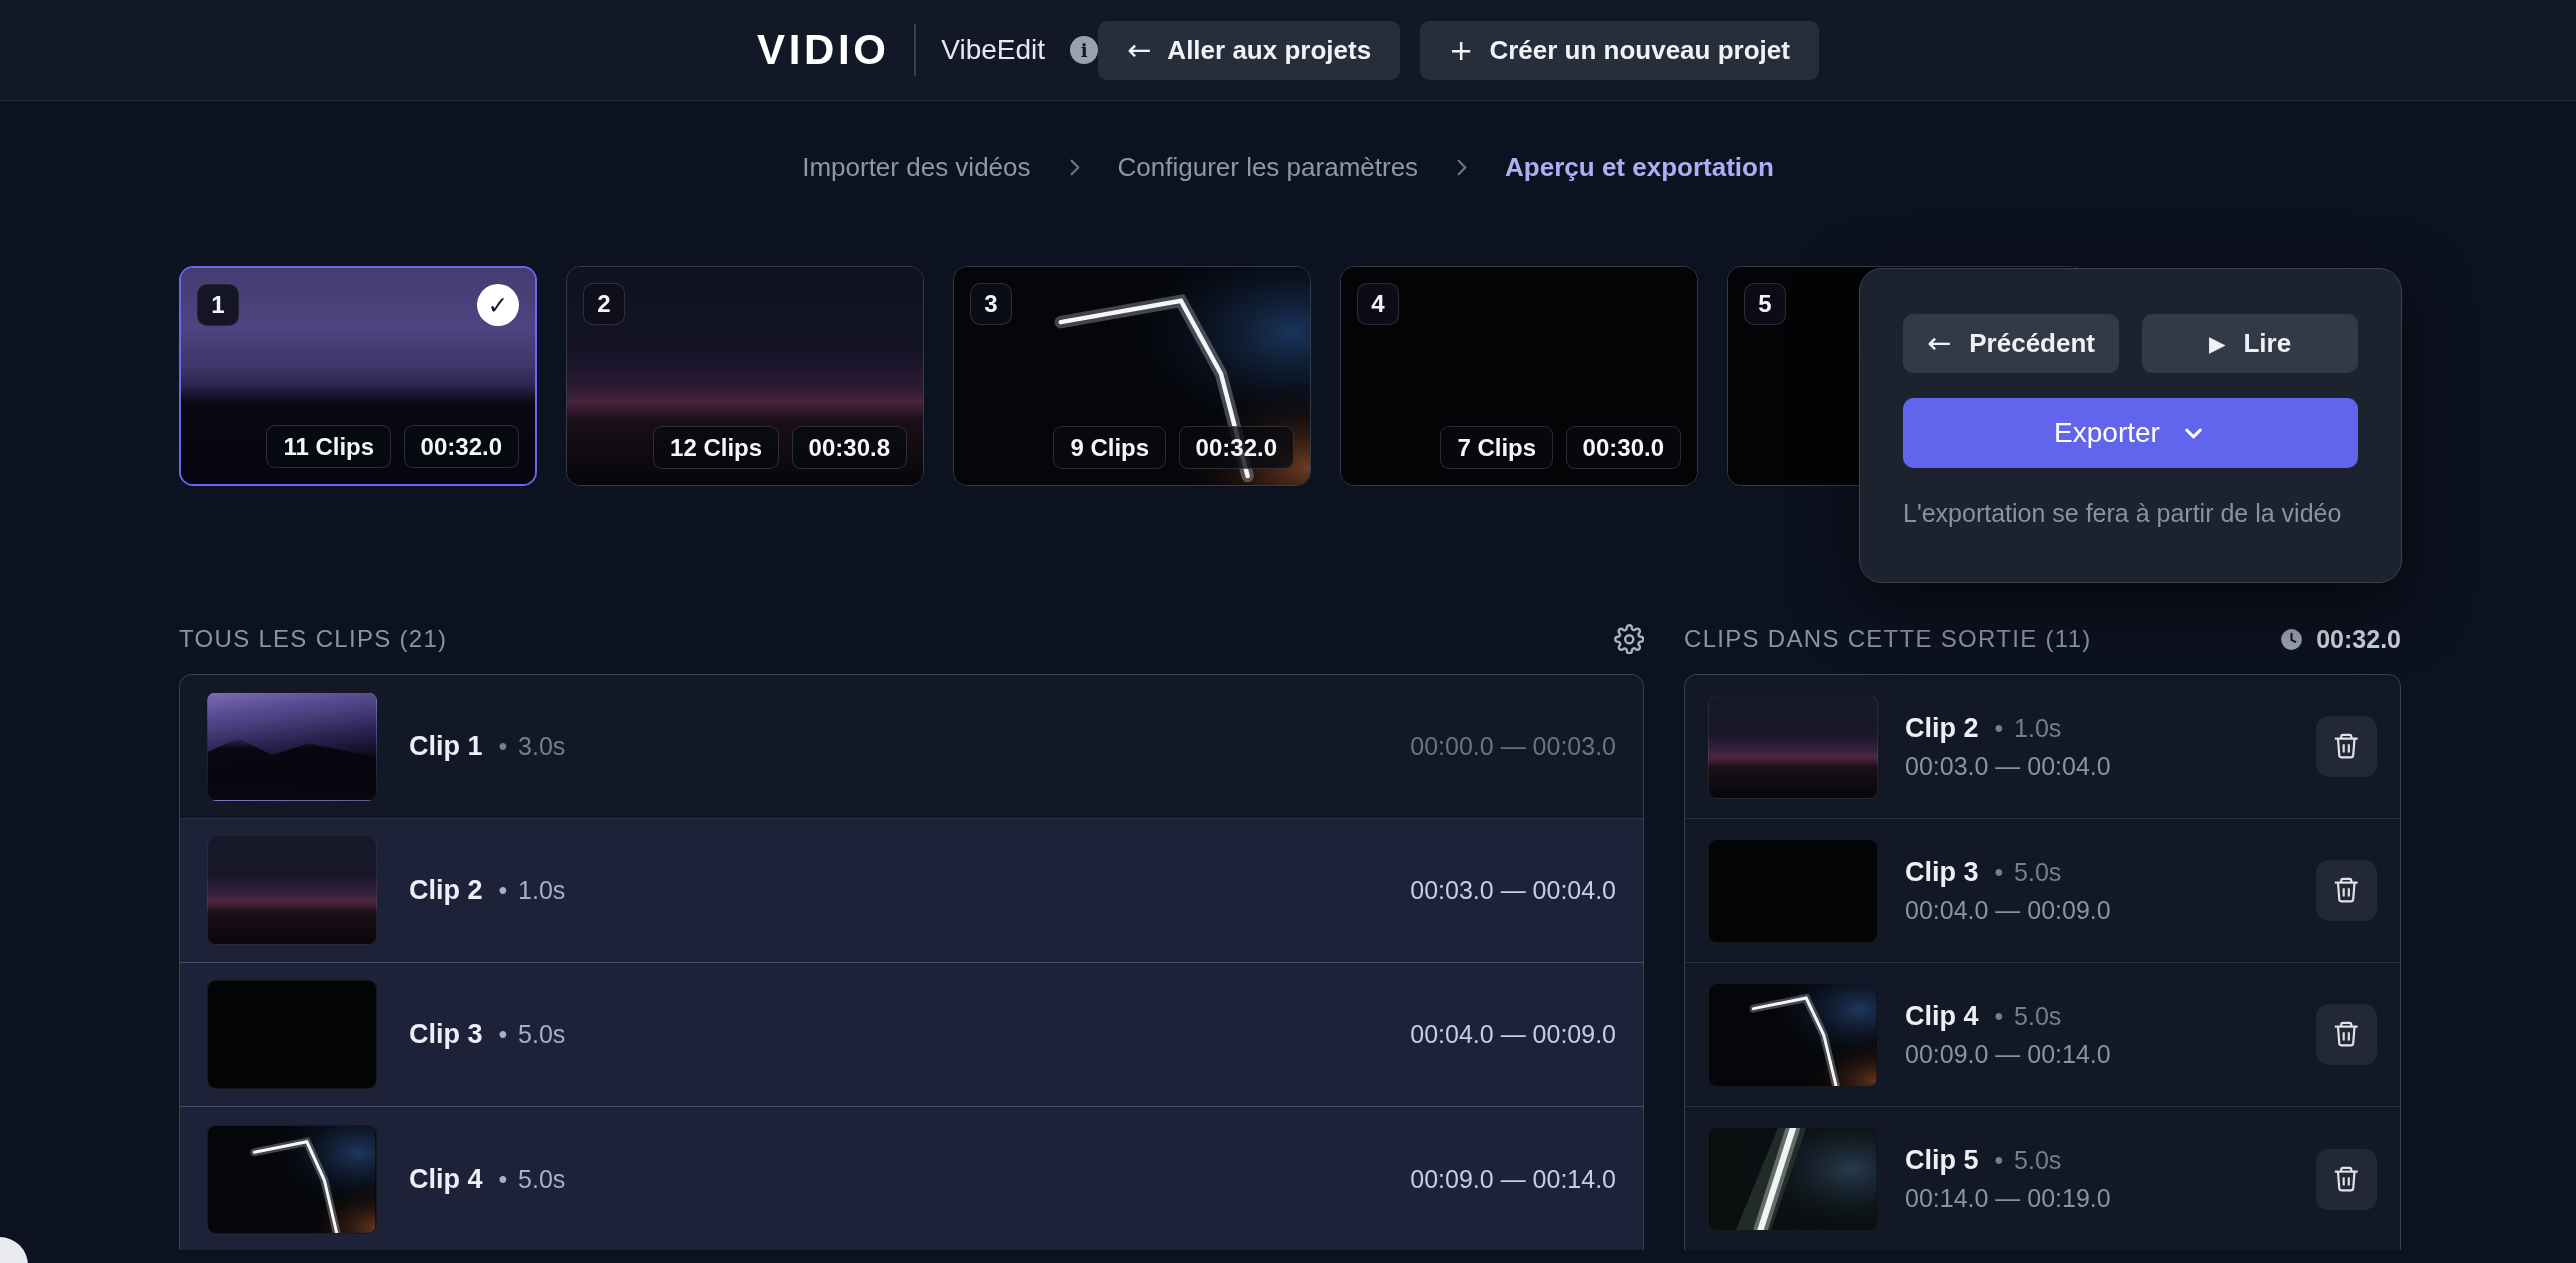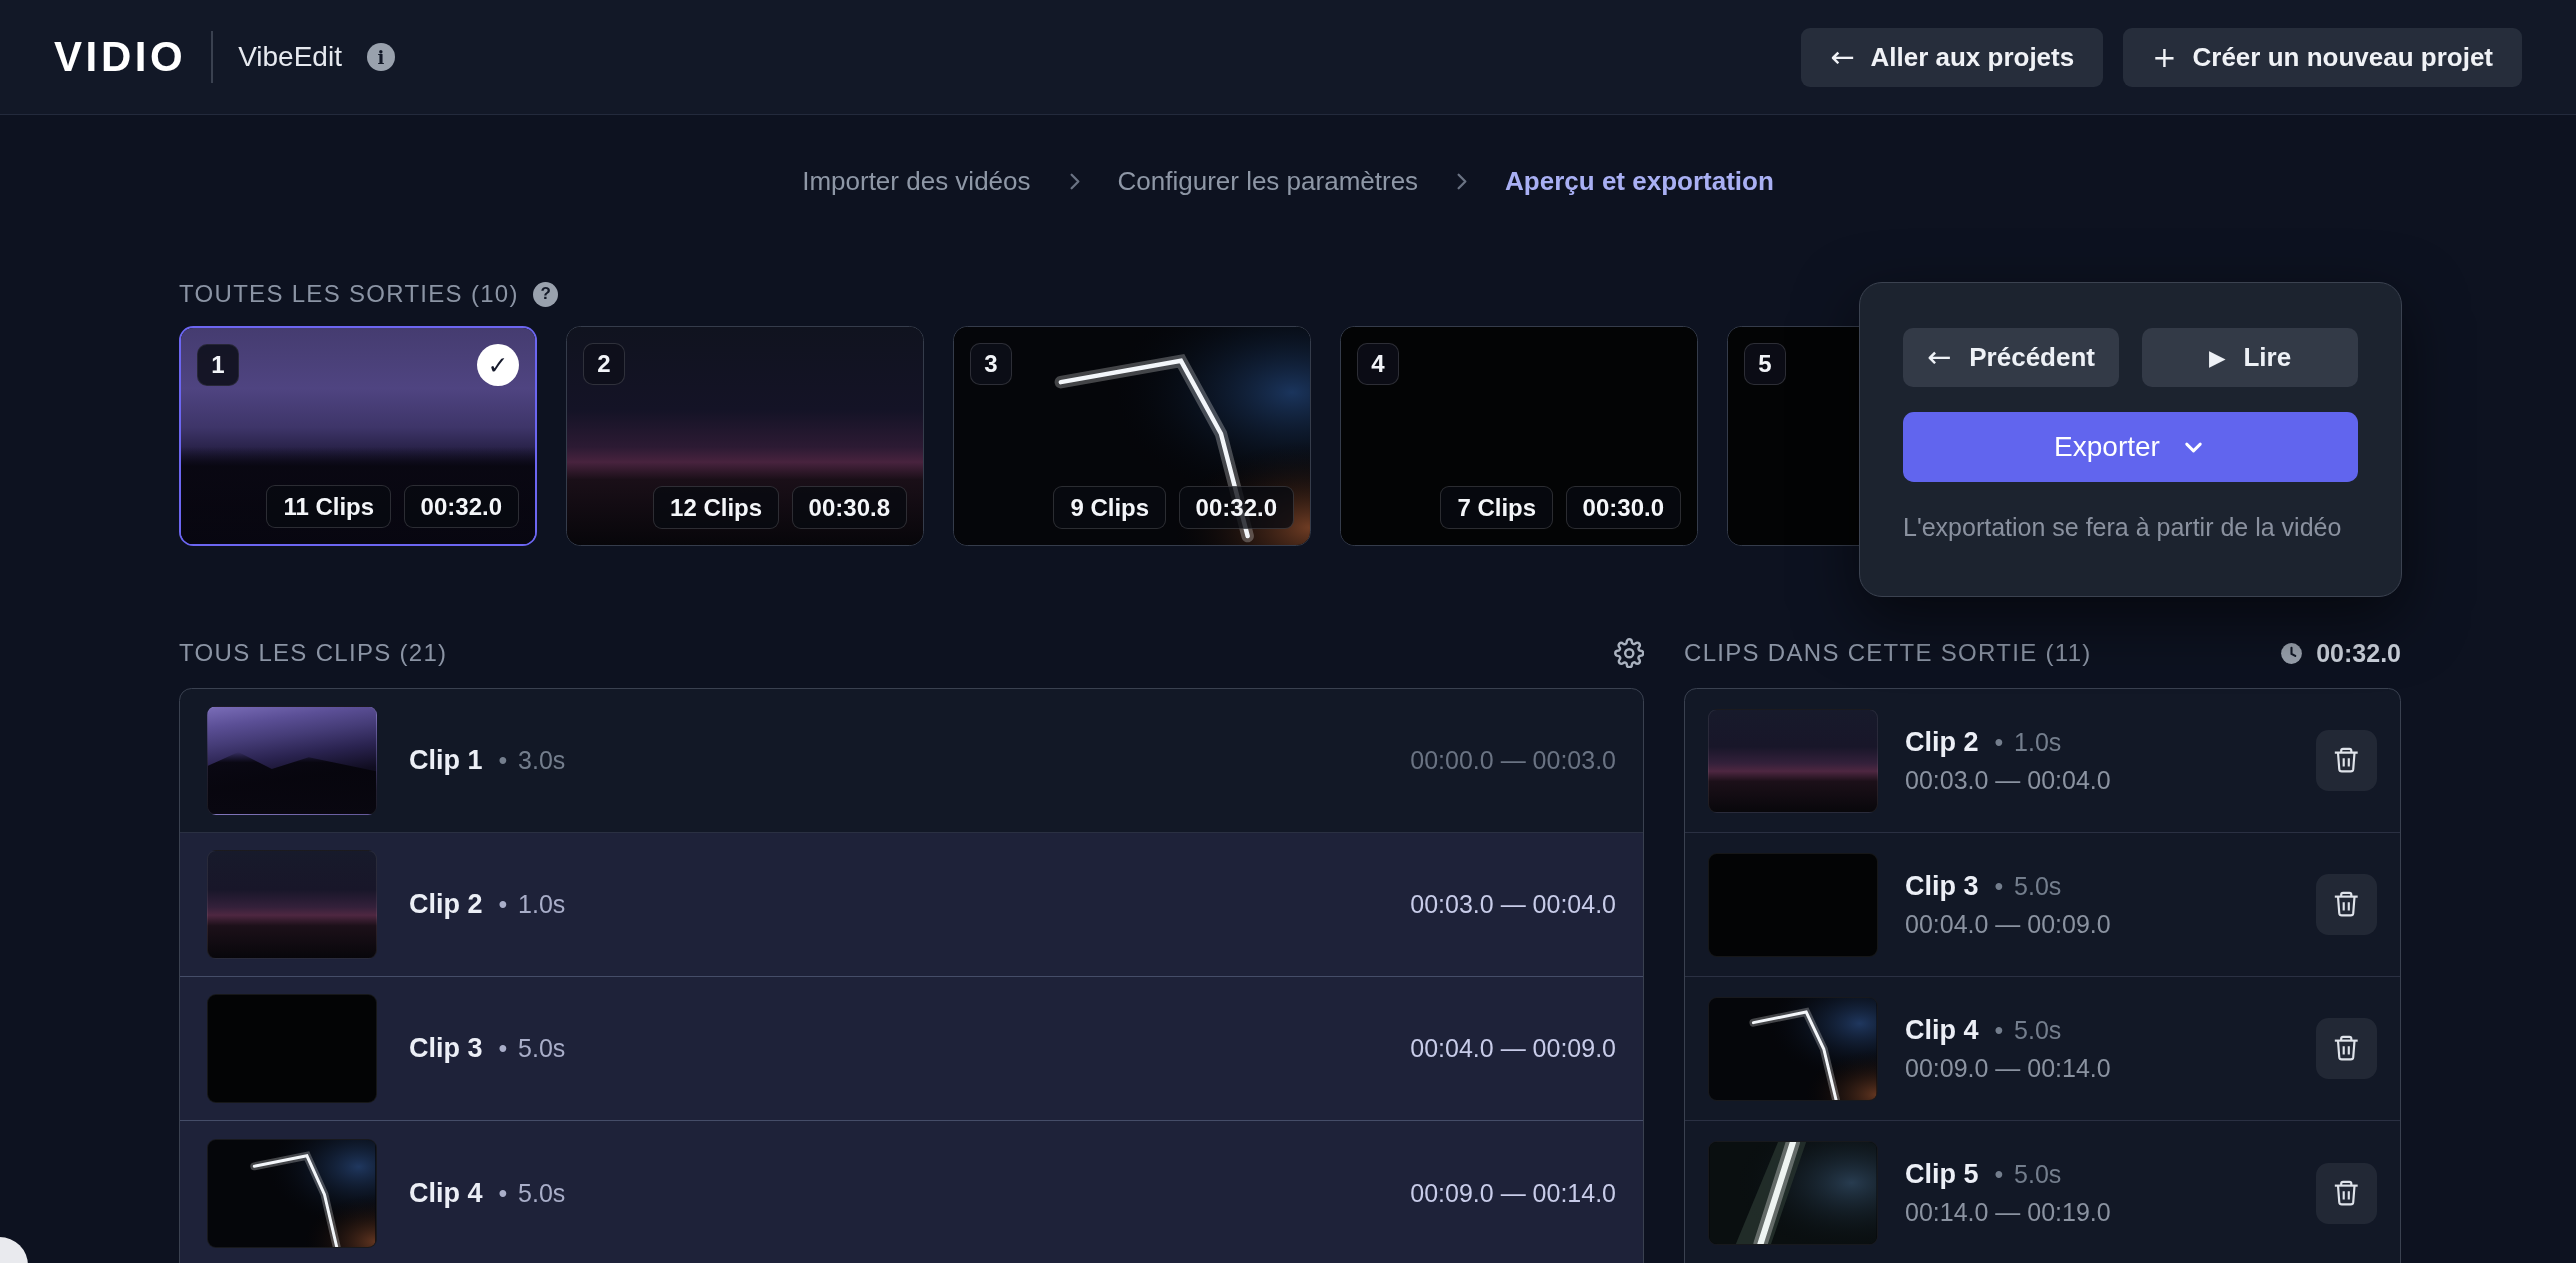--- a/index.html
+++ b/index.html
@@ -6,23 +6,23 @@
   html,body { width:2576px; height:1263px; overflow:hidden; }
   body {
     background:#0d1220;
     font-family:"Liberation Sans","DejaVu Sans",sans-serif;
     color:#e9ecf4;
     position:relative;
   }
 
   
   .topbar {
-    height:115px; background:#121827;
+    height:101px; background:#121827;
     border-bottom:1.8px solid #232a3c;
-    display:flex; align-items:center; justify-content:space-between;
+    display:flex; align-items:center; justify-content:center;
     padding:0 54px;
   }
   .topbar-left { display:flex; align-items:center; gap:25px; }
   .logo { font-size:42px; font-weight:800; letter-spacing:3.6px; color:#ffffff; }
   .logo-divider { width:1.8px; height:52px; background:#3a4150; }
   .app-name { font-size:28px; color:#e6e9ef; font-weight:400; }
   .info-circle {
     width:28px; height:28px; border-radius:50%; background:#99a1ad;
     color:#121827; font-size:18px; font-weight:700;
     display:flex; align-items:center; justify-content:center;
@@ -233,24 +233,20 @@
         <polyline points="9 5 16 12 9 19" stroke-linecap="round" stroke-linejoin="round"></polyline>
       </svg>
     <span class="crumb">Configurer les paramètres</span>
     <svg class="crumb-chevron" viewBox="0 0 24 24">
         <polyline points="9 5 16 12 9 19" stroke-linecap="round" stroke-linejoin="round"></polyline>
       </svg>
     <span class="crumb active">Aperçu et exportation</span>
   </nav>
 
   <section class="outputs-section">
-    <div class="section-title-row">
-      <span class="section-title">TOUTES LES SORTIES (10)</span>
-      <span class="help-circle">?</span>
-    </div>
     <div class="cards">
 
       <div class="card selected">
         <div class="card-bg bg-sunset-bright"></div>
         <span class="num-badge">1</span>
         <span class="check-circle">✓</span>
         <div class="card-pills">
           <span class="pill">11 Clips</span>
           <span class="pill">00:32.0</span>
         </div>

